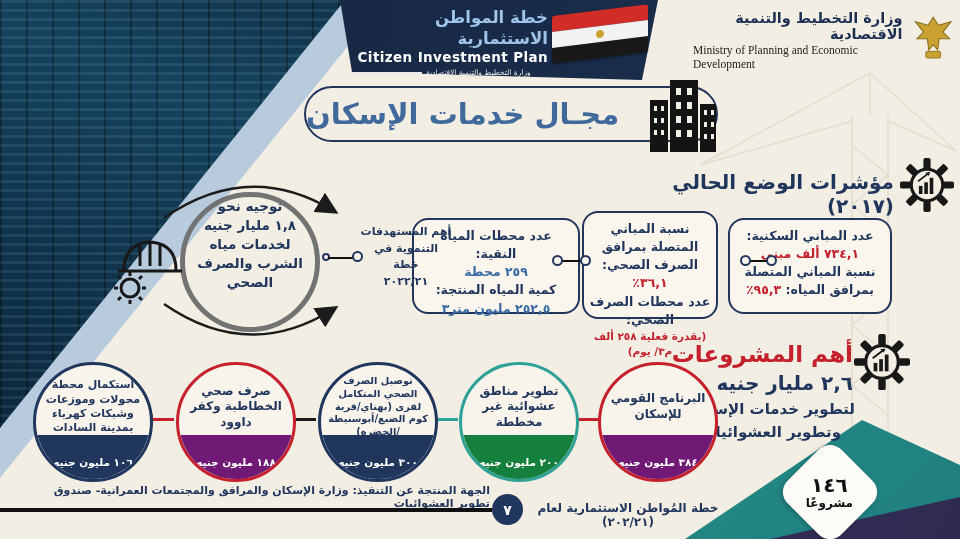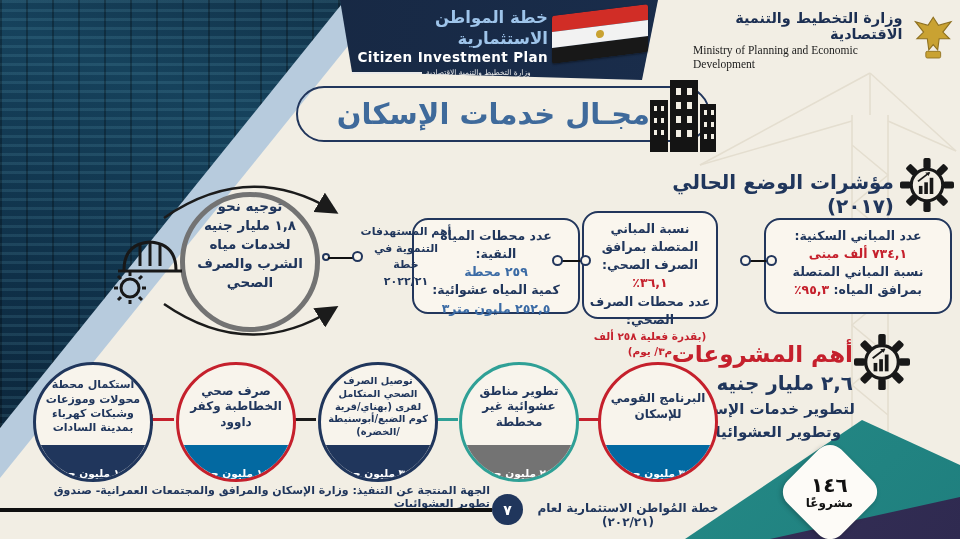--- a/index.html
+++ b/index.html
@@ -34,58 +34,58 @@
   .flag .b{height:33.4%;background:#181818;}
   .flag .emblem{position:absolute;left:44px;top:4px;width:8px;height:8px;border-radius:50%;background:#c9a232;}
 
   
   .ministry{left:693px;top:10px;width:262px;display:flex;flex-direction:row;gap:8px;justify-content:flex-end;}
   .ministry-text{text-align:right;}
   .ministry-ar{color:#1c2f52;font-size:14.5px;font-weight:bold;direction:rtl;}
   .ministry-en{color:#1b1b1b;font-size:11.5px;font-family:"Liberation Serif",serif;text-align:left;line-height:1.2;margin-top:2px;}
 
   
-  .title-pill{left:296px;top:86px;width:414px;height:56px;border:2.5px solid #22365c;border-radius:32px;
-    display:flex;align-items:center;justify-content:flex-end;padding-right:58px;box-sizing:border-box;}
+  .title-pill{left:304px;top:86px;width:414px;height:56px;border:2.5px solid #22365c;border-radius:32px;
+    display:flex;align-items:center;justify-content:flex-start;padding-right:58px;box-sizing:border-box;}
   .title-pill span{color:#3f6a9b;font-size:29px;font-weight:bold;direction:rtl;}
 
   
   .ind-heading{left:606px;top:170px;width:288px;text-align:right;color:#20365c;font-size:20px;font-weight:bold;direction:rtl;}
   .proj-heading{left:648px;top:341px;width:205px;text-align:right;padding-right:6px;color:#c5202c;font-size:23px;font-weight:bold;direction:rtl;}
   .proj-amount{left:648px;top:371px;width:205px;text-align:right;padding-right:18px;color:#20365c;font-size:20px;font-weight:bold;direction:rtl;}
   .proj-sub1{left:645px;top:400px;width:210px;text-align:right;color:#20365c;font-size:15px;font-weight:bold;direction:rtl;}
   .proj-sub2{left:645px;top:423px;width:196px;text-align:right;color:#20365c;font-size:15px;font-weight:bold;direction:rtl;}
 
   
   .box{border:2px solid #22365c;border-radius:16px;background:#faf6ee;box-sizing:border-box;
     text-align:center;direction:rtl;font-weight:bold;font-size:12.5px;line-height:1.45;color:#20365c;padding:7px 5px;}
   .box-water{left:412px;top:218px;width:168px;height:96px;}
   .box-san{left:582px;top:211px;width:136px;height:108px;}
-  .box-res{left:764px;top:218px;width:188px;height:96px;}
+  .box-res{left:728px;top:218px;width:164px;height:96px;}
   .v-red{color:#c5202c;}
   .v-blue{color:#3b6ba5;}
   .small-line{font-size:10.5px;}
   .conn-line{height:2px;background:#111;top:260px;}
   .ring{width:11px;height:11px;border:2.5px solid #22365c;border-radius:50%;background:#faf6ee;box-sizing:border-box;}
   .ring-sm{width:8px;height:8px;border-width:2px;}
 
   
   .target-circle{left:180px;top:192px;width:140px;height:140px;border:5px solid #737373;border-radius:50%;
     display:flex;align-items:flex-start;justify-content:center;text-align:center;box-sizing:border-box;}
   .target-circle span{color:#20365c;font-size:13.5px;font-weight:bold;line-height:1.4;white-space:pre-line;direction:rtl;}
   .target-label{left:360px;top:224px;width:92px;text-align:center;color:#20365c;font-size:11px;font-weight:bold;line-height:1.5;white-space:pre-line;direction:rtl;}
 
   
   .proj-circle{top:362px;width:120px;height:120px;border-radius:50%;overflow:hidden;background:#f8f4ec;border:3px solid;box-sizing:border-box;}
   .proj-circle .name{position:absolute;top:4px;left:7px;right:7px;height:76px;display:flex;align-items:center;justify-content:center;
     text-align:center;color:#20365c;font-weight:bold;font-size:12px;line-height:1.3;direction:rtl;}
-  .proj-circle .band{position:absolute;left:0;right:0;bottom:0;height:34px;display:flex;justify-content:center;align-items:flex-end;padding-top:0;}
+  .proj-circle .band{position:absolute;left:0;right:0;bottom:0;height:34px;display:flex;justify-content:center;align-items:center;padding-top:10px;}
   .proj-circle .band span{color:#fff;font-size:10.5px;font-weight:bold;direction:rtl;}
-  .bc-red{border-color:#c5202c;} .bc-red .band{background:#0369a1;}
-  .bc-teal{border-color:#2fa096;} .bc-teal .band{background:#737373;}
+  .bc-red{border-color:#c5202c;} .bc-red .band{background:#701a75;}
+  .bc-teal{border-color:#2fa096;} .bc-teal .band{background:#15803d;}
   .bc-navy{border-color:#20365c;} .bc-navy .band{background:#20365c;}
   .flow-arrow{top:418px;width:22px;height:2.5px;}
   .flow-arrow::before{content:"";position:absolute;left:-8px;top:-4.5px;border-top:6px solid transparent;border-bottom:6px solid transparent;border-right:9px solid;}
   .fa-red{background:#c5202c;} .fa-red::before{border-right-color:#c5202c;}
   .fa-teal{background:#2fa096;} .fa-teal::before{border-right-color:#2fa096;}
   .fa-black{background:#1b1b1b;} .fa-black::before{border-right-color:#1b1b1b;}
 
   
   .footer-line{left:0;top:508px;width:492px;height:4px;background:#101010;}
   .footer-resp{left:18px;top:484px;width:472px;text-align:right;color:#20365c;font-size:11px;font-weight:bold;direction:rtl;}
@@ -198,21 +198,21 @@
         <rect x="27" y="27" width="4" height="13"></rect>
         <rect x="33" y="22" width="4" height="18"></rect>
       </g>
     <path d="M20 26 L33 16" stroke="#181818" stroke-width="2"></path>
       <path d="M33 16 l-5 0 l4 4 z" fill="#181818"></path>
   </svg>
 
   <div class="abs box box-water">
     <div>عدد محطات المياه النقية:</div>
     <div class="v-blue">٢٥٩ محطة</div>
-    <div>كمية المياه عشوائية:</div>
+    <div>كمية المياه المنتجة:</div>
     <div class="v-blue">٢٥٢,٥ مليون متر٣</div>
   </div>
 
   <div class="abs box box-san">
     <div>نسبة المباني المتصلة بمرافق</div>
     <div><span>الصرف الصحي:</span> <span class="v-red">٣٦,١٪</span></div>
     <div>عدد محطات الصرف الصحي:</div>
     <div class="v-red small-line">(بقدرة فعلية ٢٥٨ ألف م٣/ يوم)</div>
   </div>
 

